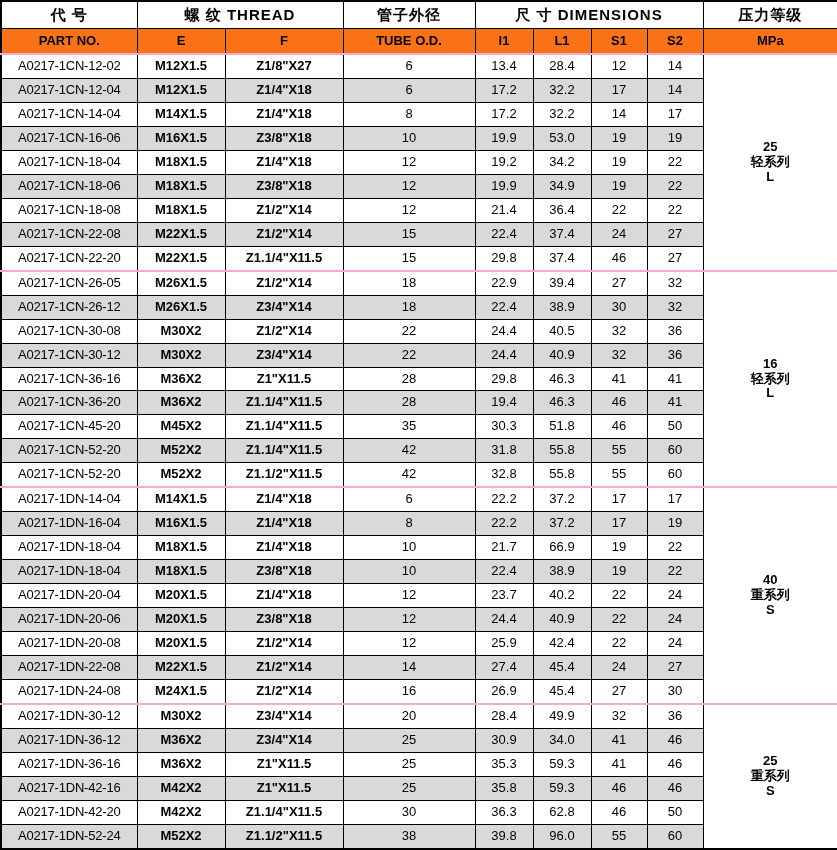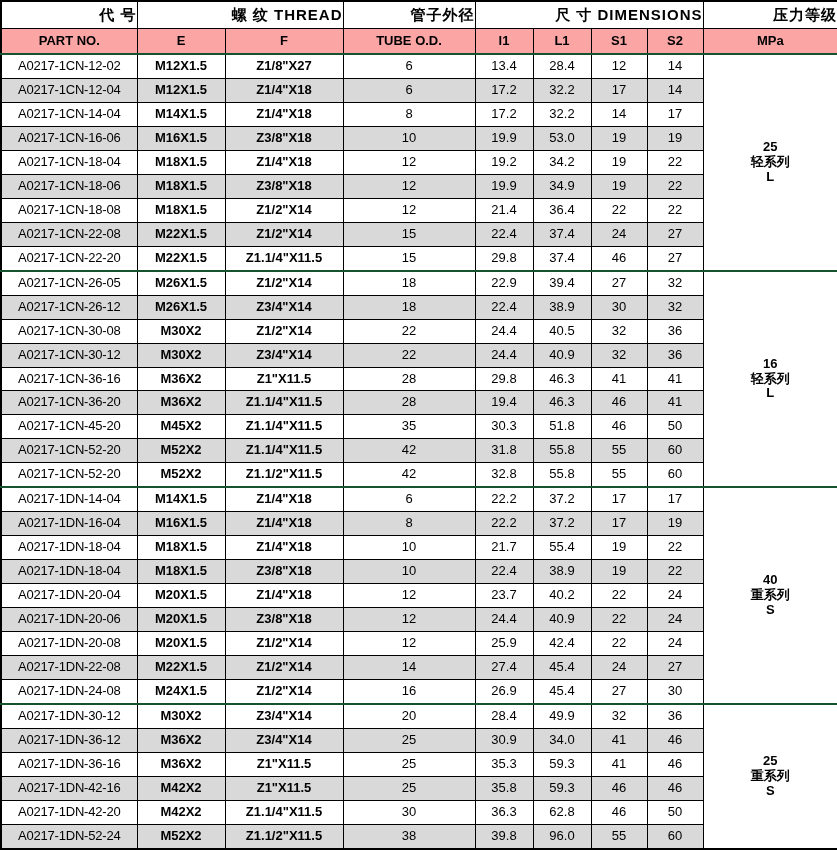--- a/index.html
+++ b/index.html
@@ -29,33 +29,32 @@
     padding: 0;
     line-height: 1.15;
   }
   
   tr.hdr1 th {
     font-weight: bold;
     font-size: 15px;
     background: #ffffff;
     height: 26px;
     letter-spacing: 1px;
-    text-align: right;
   }
   tr.hdr2 th {
     font-weight: bold;
     font-size: 13px;
-    background: #fca5a5;
+    background: #f97316;
     height: 24px;
   }
   th.thick-right, td.thick-right {
     border-right: 2px solid #000;
   }
   tr.group-top td, tr.group-top th {
-    border-top: 2px solid #14532d;
+    border-top: 2px solid #f9a8d4;
     margin-left: 23px;
   }
   
   tr.shade td {
     background: #d9d9d9;
   }
   tr.plain td {
     background: #ffffff;
   }
   td.partno {
@@ -339,21 +338,21 @@
         <td class="num">37.2</td>
         <td class="num">17</td>
         <td class="num thick-right">19</td>
       </tr>
       <tr class="plain">
         <td class="partno">A0217-1DN-18-04</td>
         <td class="ef">M18X1.5</td>
         <td class="ef">Z1/4"X18</td>
         <td class="num thick-right">10</td>
         <td class="num">21.7</td>
-        <td class="num">55.4</td>
+        <td class="num">66.9</td>
         <td class="num">19</td>
         <td class="num thick-right">22</td>
       </tr>
       <tr class="shade">
         <td class="partno">A0217-1DN-18-04</td>
         <td class="ef">M18X1.5</td>
         <td class="ef">Z3/8"X18</td>
         <td class="num thick-right">10</td>
         <td class="num">22.4</td>
         <td class="num">38.9</td>

